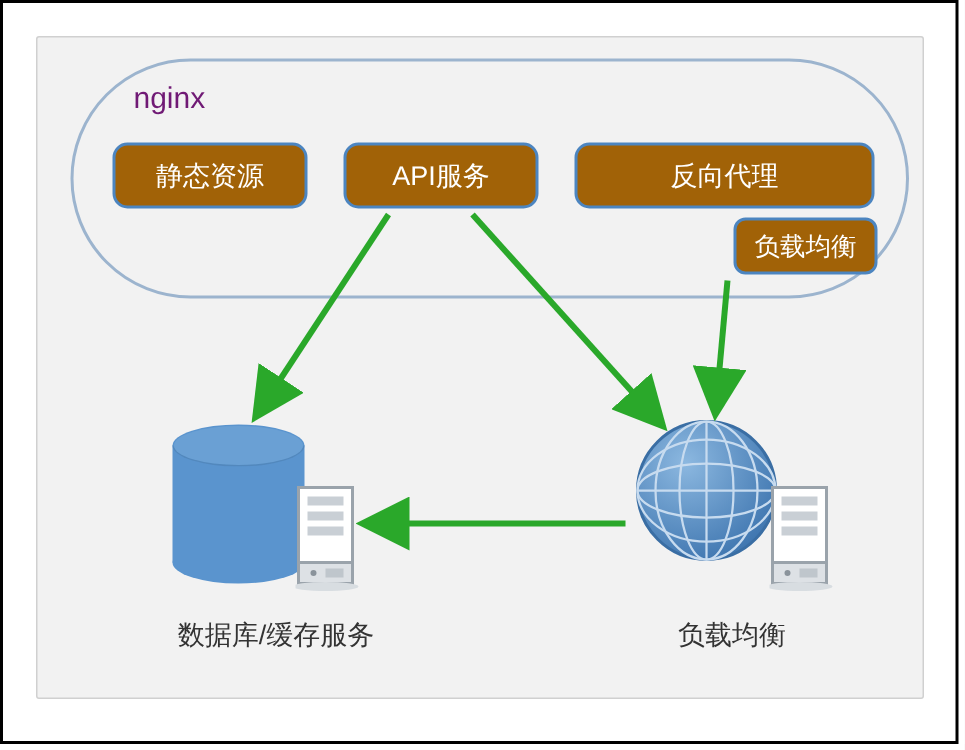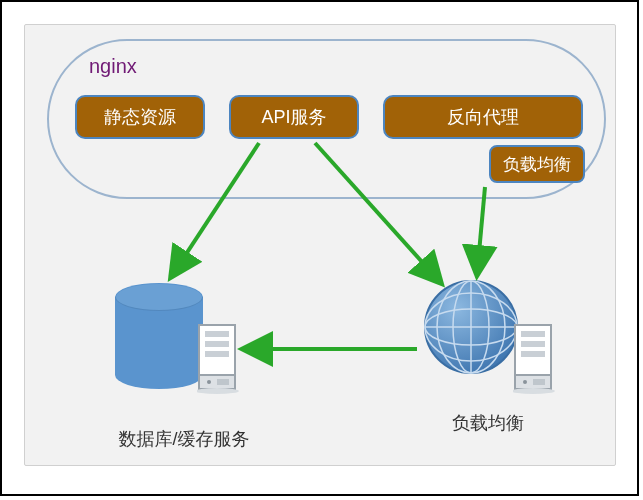--- a/index.html
+++ b/index.html
@@ -187,21 +187,21 @@
       <rect x="2" y="2" width="36" height="64" fill="#ffffff" stroke="#9aa3ab" stroke-width="2"></rect>
       <rect x="8" y="8" width="24" height="6" fill="#c9cfd5"></rect>
       <rect x="8" y="18" width="24" height="6" fill="#c9cfd5"></rect>
       <rect x="8" y="28" width="24" height="6" fill="#c9cfd5"></rect>
       <rect x="2" y="52" width="36" height="14" fill="#dde1e5" stroke="#9aa3ab" stroke-width="2"></rect>
       <circle cx="12" cy="59" r="2" fill="#8a939b"></circle>
       <rect x="20" y="56" width="12" height="6" fill="#bfc6cc"></rect>
       <ellipse cx="20" cy="68" rx="22" ry="3" fill="#d8dde1"></ellipse>
     </svg>
 
-    <div class="caption" style="left:74px; top:386px; width:170px;margin-top:16px;">数据库/缓存服务</div>
+    <div class="caption" style="left:74px; top:386px; width:170px;">数据库/缓存服务</div>
     <div class="caption" style="left:408px; top:386px; width:110px;">负载均衡</div>
 
     <svg class="arrows" viewBox="0 0 590 440">
       <defs>
         <marker id="ah" viewBox="0 0 12 12" refX="10" refY="6" markerWidth="9" markerHeight="9" orient="auto">
           <path d="M0,0 L12,6 L0,12 z" fill="#2aa82a"></path>
         </marker>
       </defs>
 
       <line x1="234" y1="118" x2="146" y2="252" stroke="#2aa82a" stroke-width="4" marker-end="url(#ah)"></line>

